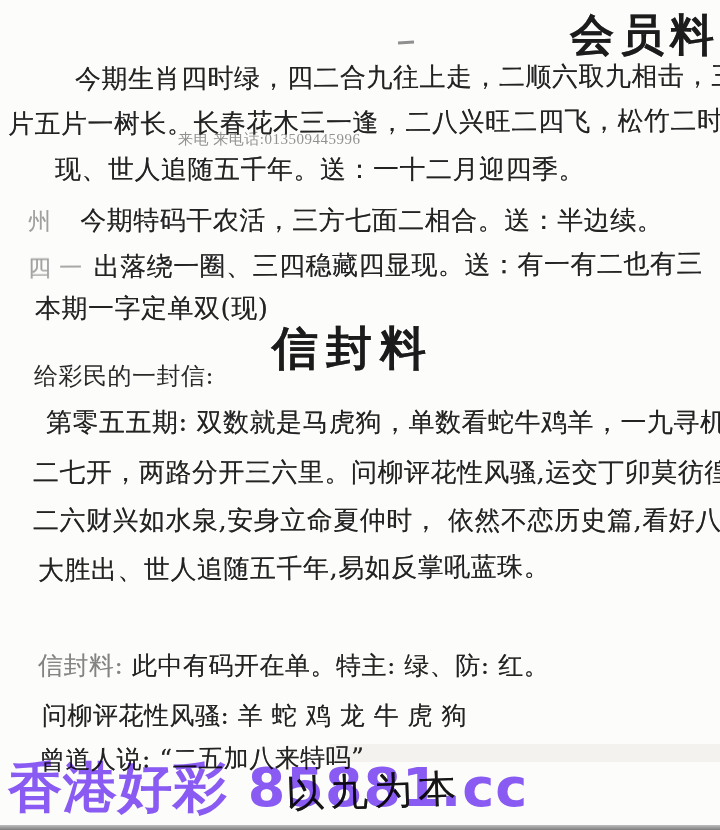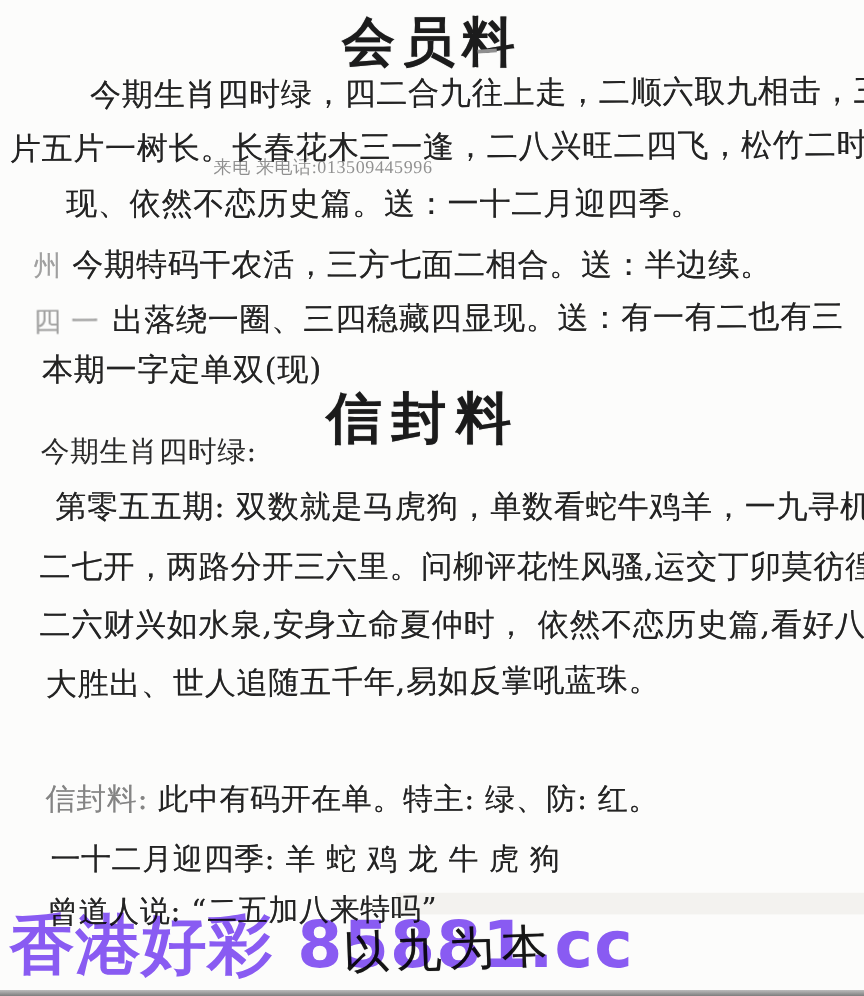--- a/index.html
+++ b/index.html
@@ -16,21 +16,21 @@
     position:absolute;
     white-space:nowrap;
     font-size:26px;
     letter-spacing:0.5px;
     color:#232323;
     text-shadow:0 0 0.5px rgba(25,25,25,0.55);
   }
   .title{
     position:absolute;
     left:0;top:6px;width:100%;
-    text-align:center;
+    text-align:right;
     font-size:44px;
     font-weight:bold;
     letter-spacing:6px;
     color:#1c1c1c;
     text-shadow:0 0 0.6px rgba(10,10,10,0.6);
   }
   .title-dash{
     position:absolute;
     left:398px;top:41px;
     width:16px;height:0;
@@ -115,49 +115,49 @@
 <div class="doc">
 
   <div class="title">会员料</div>
   <div class="title-dash"></div>
 
   <div class="line tilt-a" style="left:75px;top:60px;">今期生肖四时绿，四二合九往上走，二顺六取九相击，三</div>
   <div class="line tilt-a" style="left:8px;top:105px;">片五片一树长。长春花木三一逢，二八兴旺二四飞，松竹二时</div>
 
   <div class="faint-stamp">来电 来电话:013509445996</div>
 
-  <div class="line" style="left:55px;top:152px;">现、依然不恋历史篇。送：一十二月迎四季。</div>
+  <div class="line" style="left:55px;top:152px;">现、世人追随五千年。送：一十二月迎四季。</div>
 
   <div class="line" style="left:28px;top:203px;">
     <span class="faint-prefix">州</span>
-    <span style="">今期特码干农活，三方七面二相合。送：半边续。</span>
+    <span style="margin-left:20px;">今期特码干农活，三方七面二相合。送：半边续。</span>
   </div>
 
   <div class="line tilt-a" style="left:28px;top:248px;">
     <span class="faint-prefix">四 一</span>
     <span style="margin-left:2px;">出落绕一圈、三四稳藏四显现。送：有一有二也有三</span>
   </div>
 
   <div class="line" style="left:35px;top:291px;">本期一字定单双(现)</div>
 
-  <div class="intro-label">今期生肖四时绿:</div>
+  <div class="intro-label">给彩民的一封信:</div>
   <div class="env-title">信封料</div>
 
   <div class="line" style="left:46px;top:405px;">第零五五期: 双数就是马虎狗，单数看蛇牛鸡羊，一九寻机</div>
   <div class="line" style="left:33px;top:455px;">二七开，两路分开三六里。问柳评花性风骚,运交丁卯莫彷徨,</div>
   <div class="line" style="left:33px;top:503px;">二六财兴如水泉,安身立命夏仲时， 依然不恋历史篇,看好八九</div>
   <div class="line tilt-b" style="left:38px;top:551px;">大胜出、世人追随五千年,易如反掌吼蓝珠。</div>
 
 
   <div class="line info" style="left:38px;top:649px;">
     <span class="faded-label">信封料:</span>
     <span> 此中有码开在单。特主: 绿、防: 红。</span>
   </div>
 
-  <div class="line info" style="left:42px;top:699px;">一十二月迎四季: 羊 蛇 鸡 龙 牛 虎 狗</div>
+  <div class="line info" style="left:42px;top:699px;">问柳评花性风骚: 羊 蛇 鸡 龙 牛 虎 狗</div>
 
   <div class="scan-shade"></div>
 
   <div class="line info tilt-b" style="left:40px;top:742px;">曾道人说: “二五加八来特吗”</div>
 
   <div class="footer-hand">以九为本</div>
 
   <div class="watermark">香港好彩 85881.cc</div>
 
   <div class="bottom-strip"></div>

